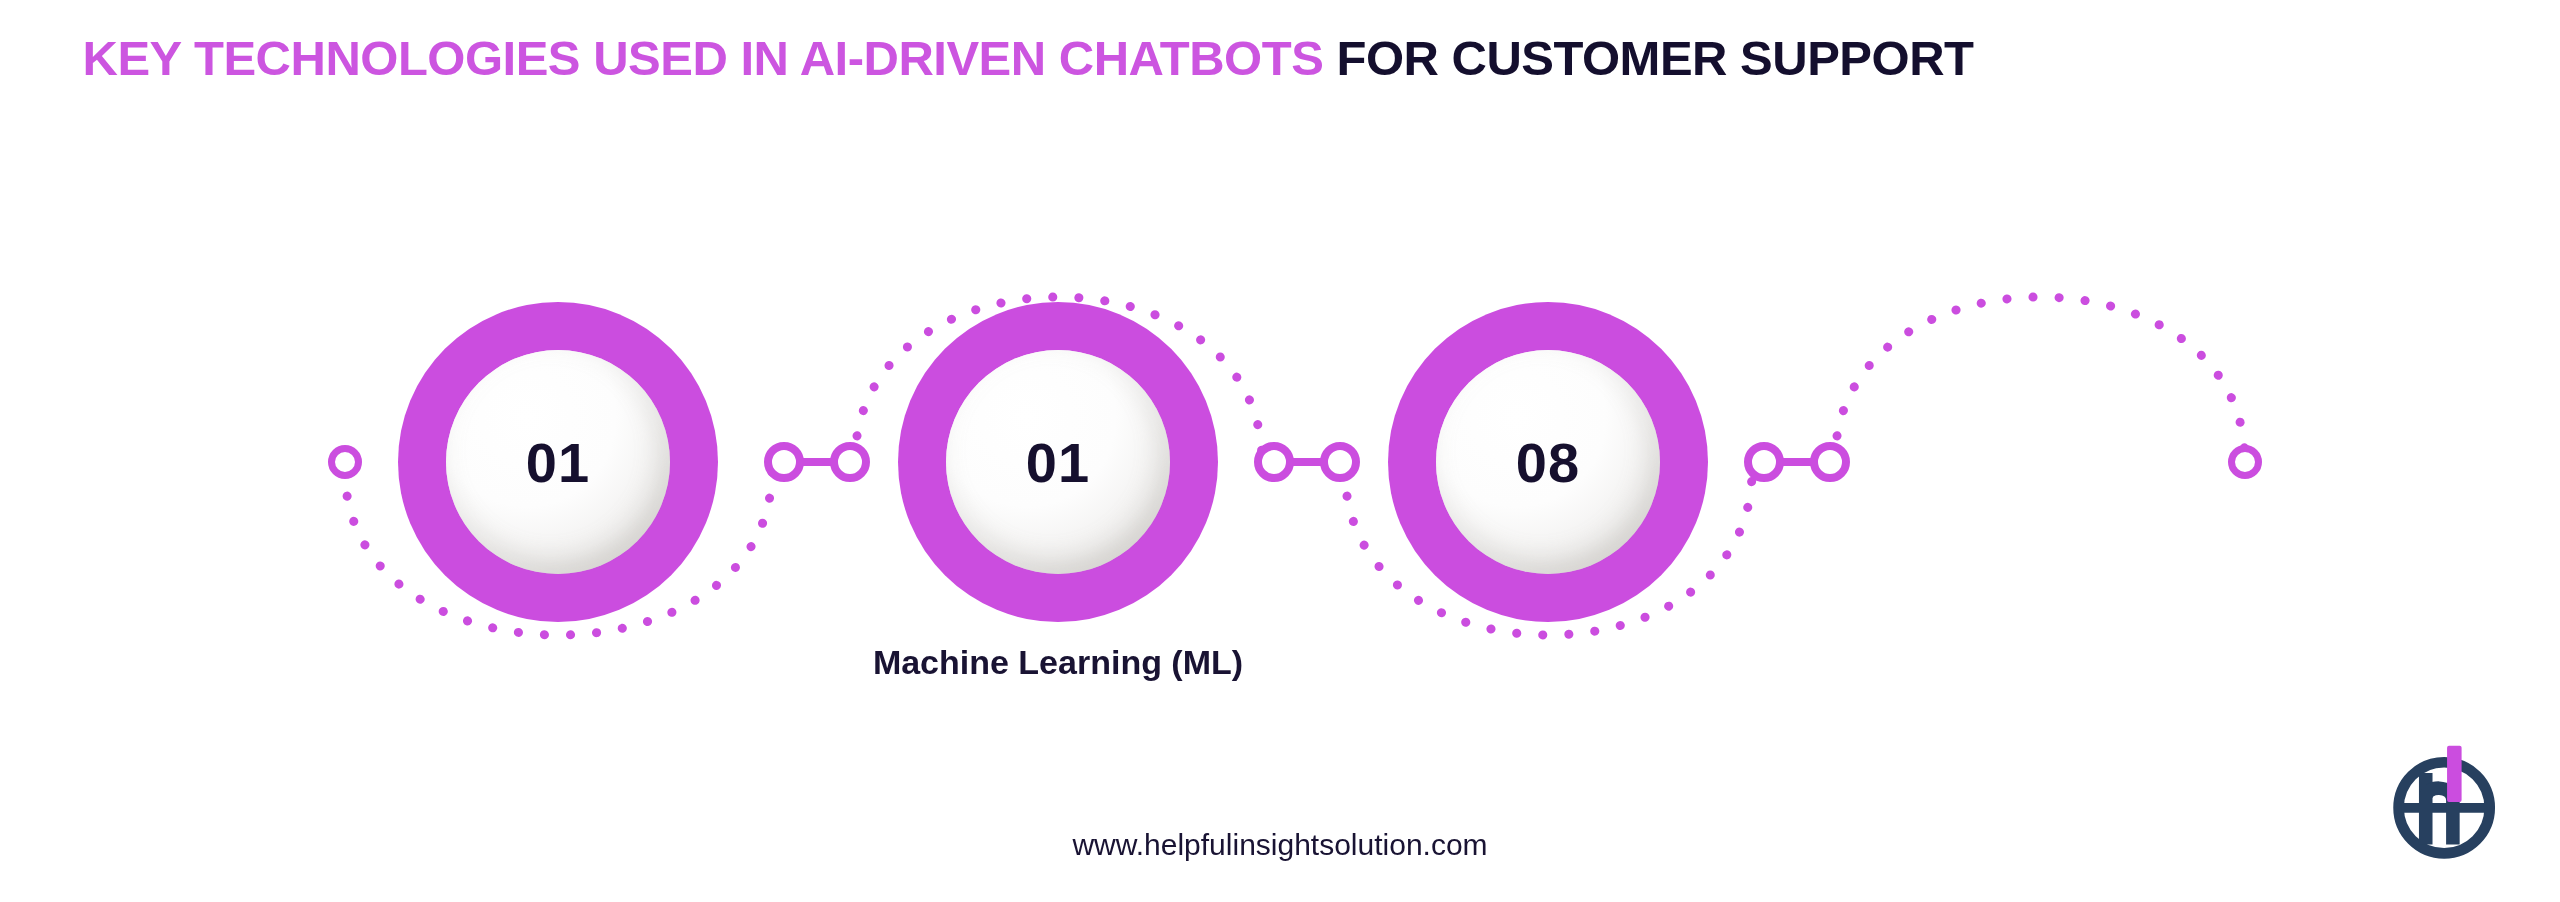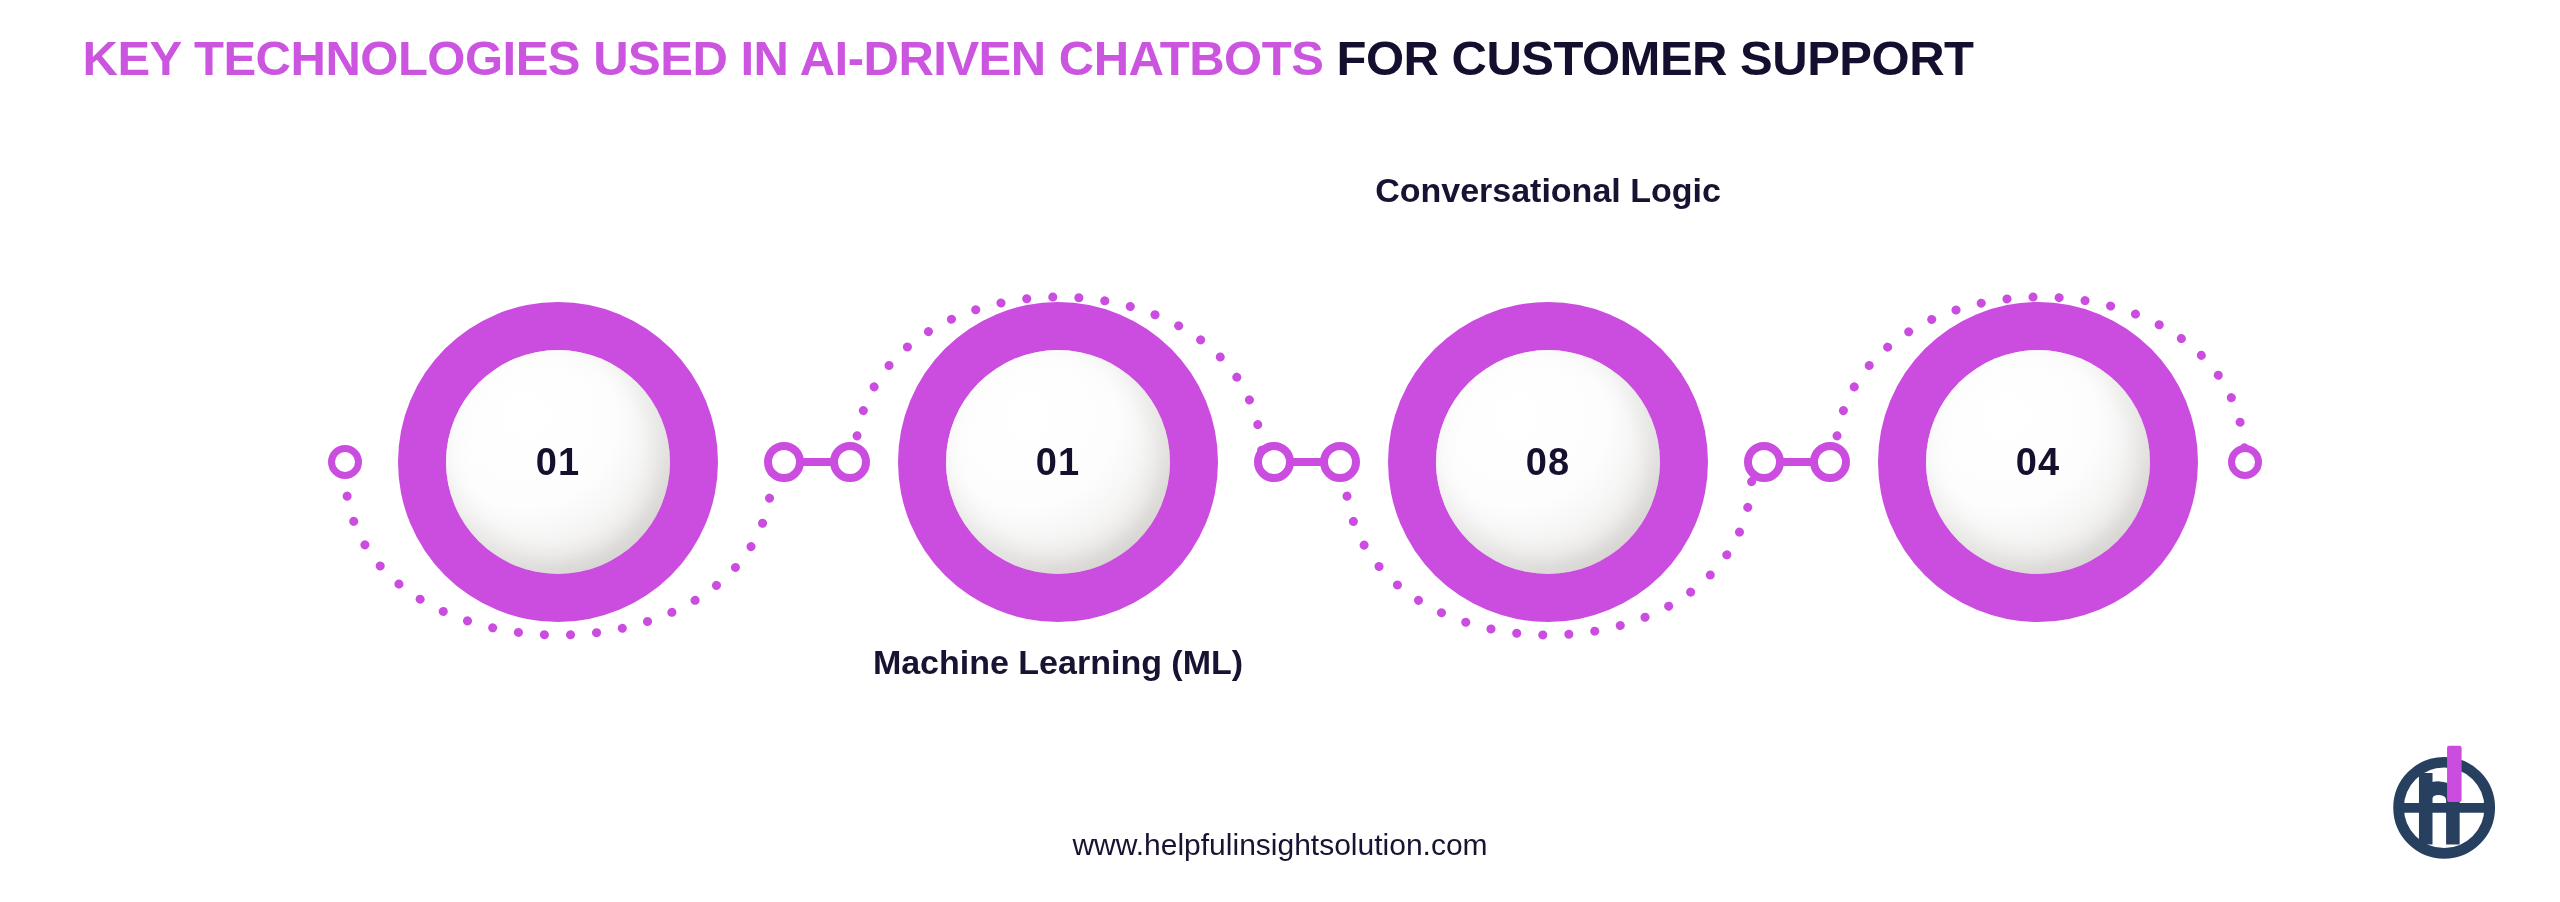--- a/index.html
+++ b/index.html
@@ -72,21 +72,21 @@
     border-radius: 50%;
     background:
       radial-gradient(circle at 36% 30%, #ffffff 0%, #fdfdfd 42%, #f2f1f0 68%, #e3e1de 88%, #d9d6d2 100%);
     box-shadow: inset -8px -12px 26px rgba(160,155,150,0.30),
                 inset 6px 8px 20px rgba(255,255,255,0.9);
     display: flex;
     align-items: center;
     justify-content: center;
   }
   .ball-num {
-    font-size: 38px;
+    font-size: 56px;
     font-weight: bold;
     color: #16102e;
     letter-spacing: 1px;
     position: relative;
     z-index: 2;
   }
 
   
   .step-label {
     position: absolute;
@@ -219,28 +219,21 @@
     </div>
   </div>
   <div class="step-label label-below" style="left:1058px">Machine Learning (ML)</div>
 
   <div class="step" style="left:1548px">
     <div class="ring"></div>
     <div class="ball">
       <span class="ball-num">08</span>
     </div>
   </div>
-  <div class="step-label label-above" style="left:1548px">Conversational Logic</div>
-
-  <div class="step" style="left:2038px">
-    <div class="ring"></div>
-    <div class="ball">
-      <span class="ball-num">04</span>
-    </div>
-  </div>
+
 
 </div>
 
 <div class="footer-url">www.helpfulinsightsolution.com</div>
 
 <svg class="logo" viewBox="0 0 130 130">
 
   <circle cx="60" cy="72" r="47" fill="none" stroke="#27405f" stroke-width="11"></circle>
 
   <path d="M 16 72 L 104 72" stroke="#27405f" stroke-width="10" fill="none"></path>

